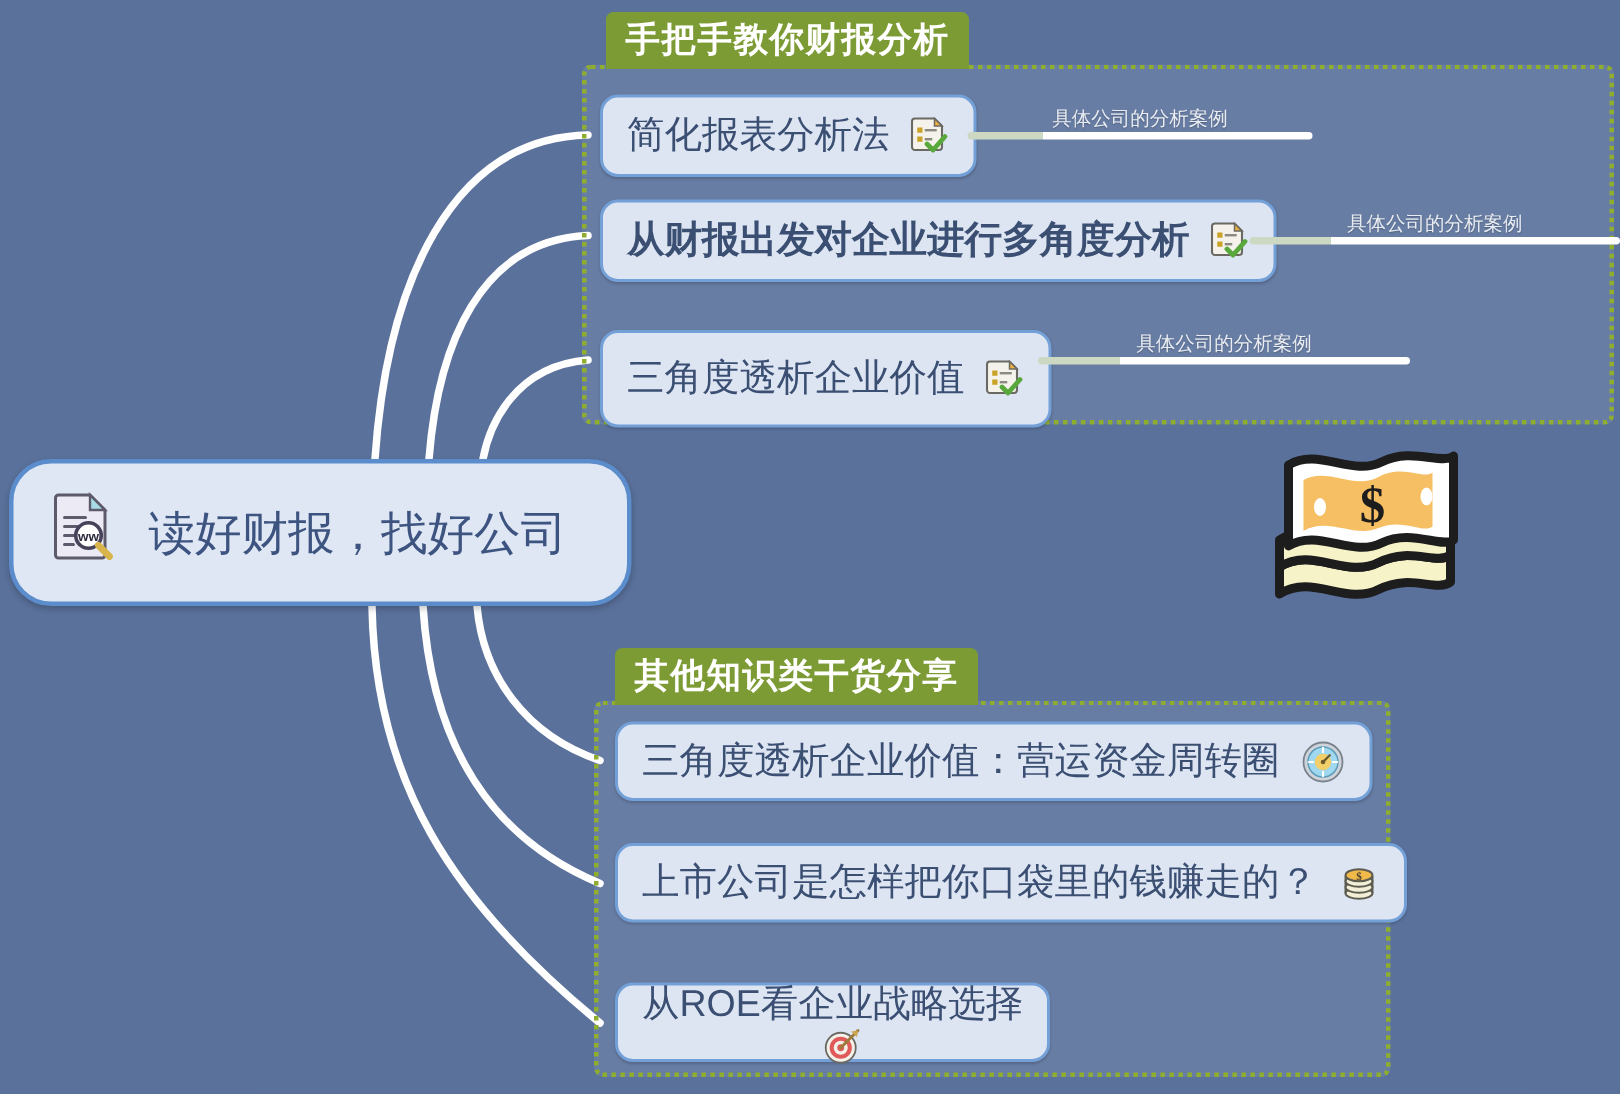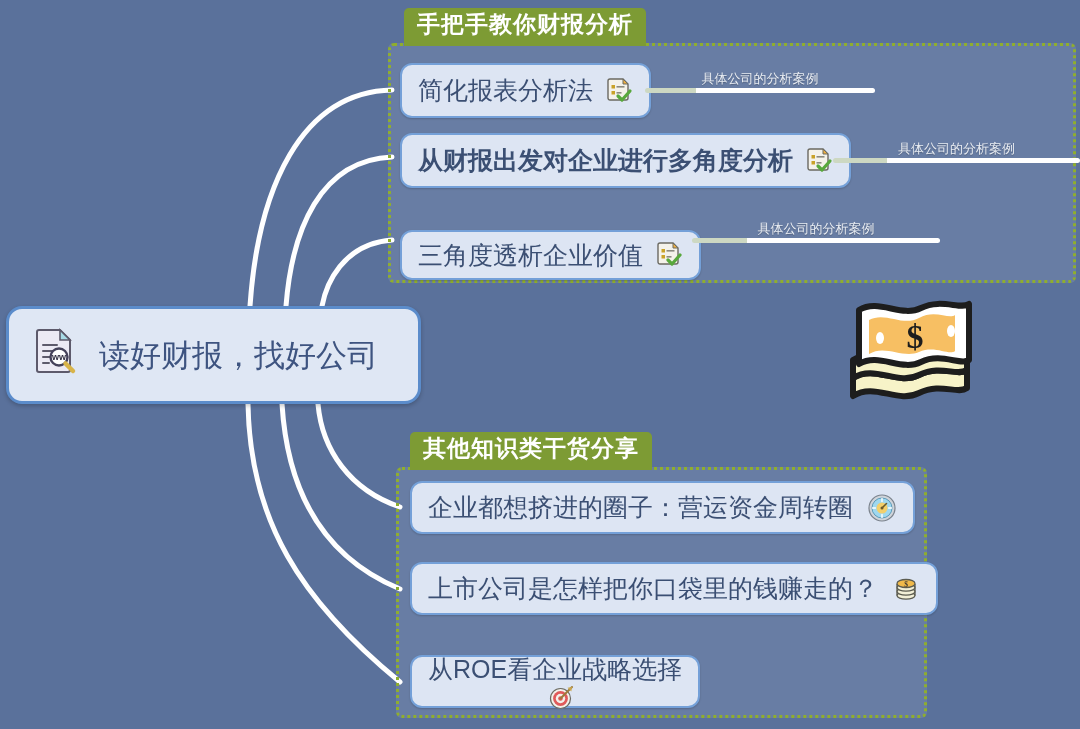--- a/index.html
+++ b/index.html
@@ -26,21 +26,20 @@
     position:absolute;
     background:#7d9b34;
     color:#ffffff;
     font-weight:bold;
     font-size:23px;
     letter-spacing:1px;
     padding:5px 13px 7px 13px;
     border-radius:5px 5px 0 0;
     white-space:nowrap;
     line-height:1.15;
-    font-family:Liberation Mono, monospace;
   }
 
   
   .node{
     position:absolute;
     display:flex;align-items:center;
     background:#dde5f3;
     border:2px solid #74a0d8;
     border-radius:12px;
     box-sizing:border-box;
@@ -52,21 +51,21 @@
   }
   .node .label{line-height:1;}
   .node .node-icon{margin-left:14px;display:flex;align-items:center;}
 
   
   #central{
     position:absolute;
     left:6px;top:306px;width:415px;height:98px;
     background:#dfe7f4;
     border:3px solid #5b8ccb;
-    border-radius:16px;
+    border-radius:28px;
     display:flex;align-items:center;padding:0 26px;
     box-sizing:border-box;
     color:#3e5480;font-size:31px;white-space:nowrap;
     box-shadow:0 2px 4px rgba(0,0,0,.22);
   }
   #central .label{margin-left:22px;line-height:1;}
 
   
   .subbranch{position:absolute;}
   .subbranch .sb-label{
@@ -128,21 +127,21 @@
         <path d="M16 2l5 5h-5z" fill="#f0b040" stroke="#6b6a62" stroke-width="1"></path>
         <rect x="4.5" y="8" width="3.5" height="3.5" fill="#c9a227"></rect>
         <rect x="4.5" y="14" width="3.5" height="3.5" fill="#c9a227"></rect>
         <rect x="9.5" y="9" width="8" height="1.6" fill="#8b8a80"></rect>
         <rect x="9.5" y="15" width="5" height="1.6" fill="#8b8a80"></rect>
         <path d="M11 19l4 4 8-9" fill="none" stroke="#58a83c" stroke-width="3.2" stroke-linecap="round" stroke-linejoin="round"></path>
       </svg>
     </span>
   </div>
 
-  <div class="node" style="left:400px;top:230px;height:50px;">
+  <div class="node" style="left:400px;top:220px;height:65px;">
     <span class="label">三角度透析企业价值</span>
     <span class="node-icon">
       <svg width="26" height="28" viewBox="0 0 26 28">
         <path d="M3 2h13l5 5v14a2 2 0 0 1-2 2H3a2 2 0 0 1-2-2V4a2 2 0 0 1 2-2z" fill="#f4f2ea" stroke="#6b6a62" stroke-width="1.4"></path>
         <path d="M16 2l5 5h-5z" fill="#f0b040" stroke="#6b6a62" stroke-width="1"></path>
         <rect x="4.5" y="8" width="3.5" height="3.5" fill="#c9a227"></rect>
         <rect x="4.5" y="14" width="3.5" height="3.5" fill="#c9a227"></rect>
         <rect x="9.5" y="9" width="8" height="1.6" fill="#8b8a80"></rect>
         <rect x="9.5" y="15" width="5" height="1.6" fill="#8b8a80"></rect>
         <path d="M11 19l4 4 8-9" fill="none" stroke="#58a83c" stroke-width="3.2" stroke-linecap="round" stroke-linejoin="round"></path>
@@ -162,21 +161,21 @@
 
   <div class="subbranch" style="left:692px;top:210px;width:248px;height:33px;">
     <span class="sb-label">具体公司的分析案例</span>
     <span class="sb-line"></span>
   </div>
 
   <div class="group-panel" style="left:396px;top:467px;width:531px;height:251px;"></div>
   <div class="group-title" style="left:410px;top:432px;">其他知识类干货分享</div>
 
   <div class="node" style="left:410px;top:481px;height:53px;">
-    <span class="label">企业都想挤进的圈子：营运资金周转圈</span>
+    <span class="label">三角度透析企业价值：营运资金周转圈</span>
     <span class="node-icon">
       <svg width="30" height="30" viewBox="0 0 30 30">
         <circle cx="15" cy="15" r="13" fill="#cfd4da" stroke="#7a828c" stroke-width="1.2"></circle>
         <circle cx="15" cy="15" r="10" fill="#9fd8ef" stroke="#5e9cbb" stroke-width="1"></circle>
         <circle cx="15" cy="15" r="5.5" fill="#f3cf6a"></circle>
         <path d="M15 5.5v3M15 21.5v3M5.5 15h3M21.5 15h3" stroke="#ffffff" stroke-width="1.4" stroke-linecap="round"></path>
         <path d="M15 15l4.5-4.5" stroke="#6b5a2a" stroke-width="1.6" stroke-linecap="round"></path>
         <circle cx="15" cy="15" r="1.5" fill="#6b5a2a"></circle>
       </svg>
     </span>

